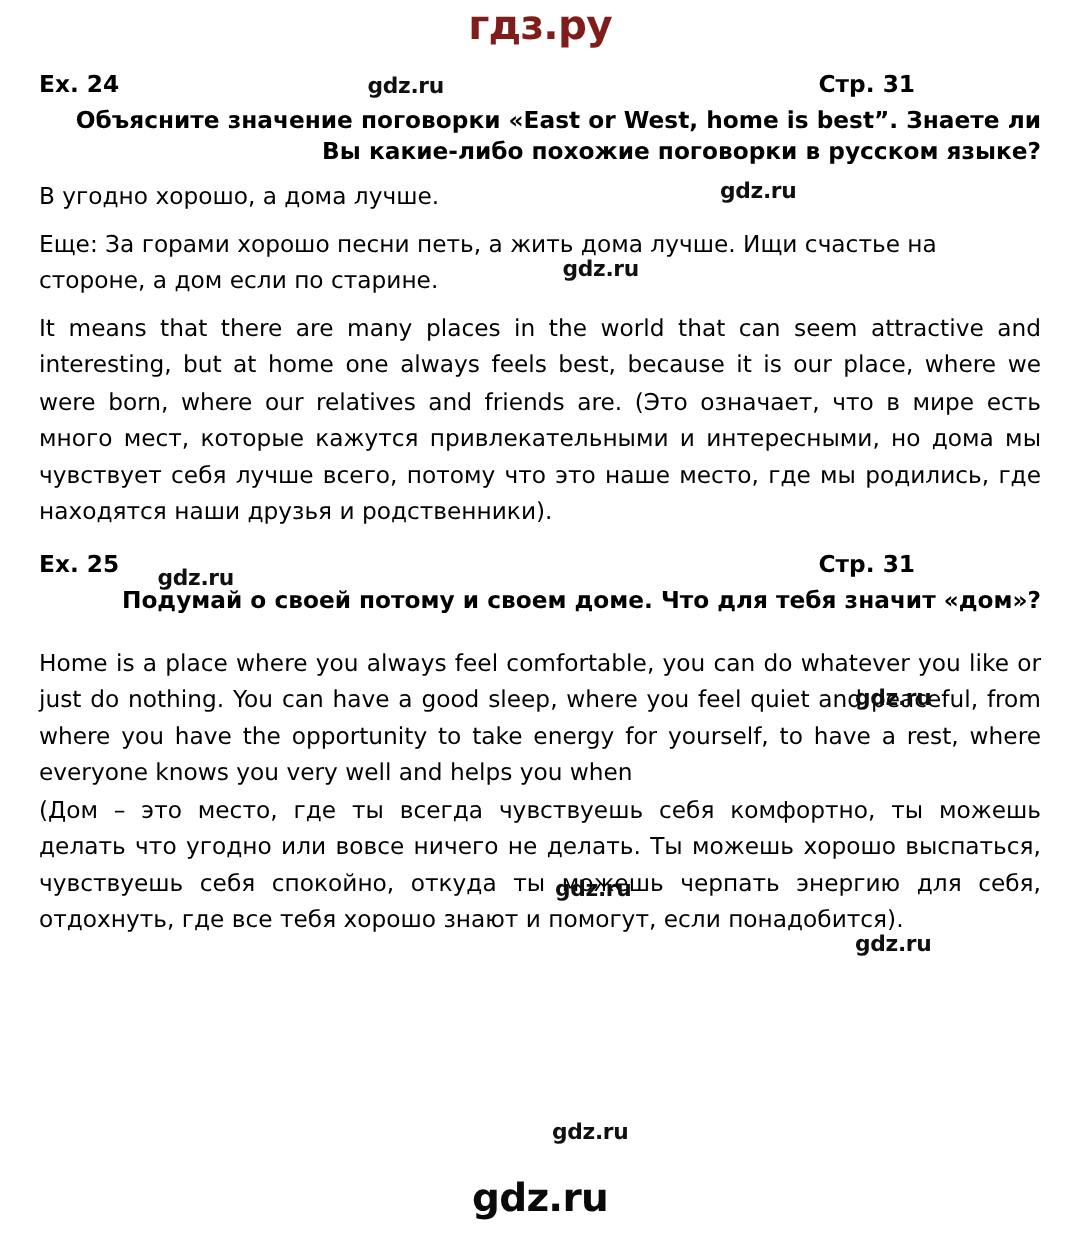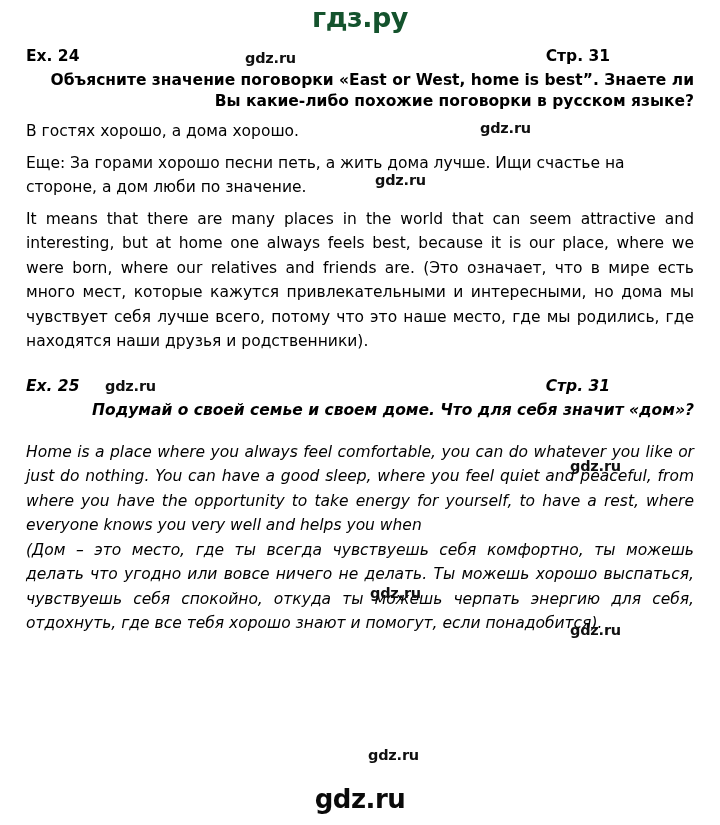--- a/index.html
+++ b/index.html
@@ -28,21 +28,21 @@
   .site-logo-top {
     position: absolute;
     left: 0;
     top: 2px;
     width: 720px;
     text-align: center;
     font-size: 27px;
     font-weight: bold;
     letter-spacing: -0.5px;
     line-height: 32px;
-    color: #14532d;
+    color: #7f1d1d;
   }
   .site-logo-bottom {
     position: absolute;
     left: 0;
     top: 784px;
     width: 720px;
     text-align: center;
     font-size: 26px;
     font-weight: bold;
     letter-spacing: -0.5px;
@@ -84,21 +84,21 @@
     line-height: 24.5px;
     margin-top: 7px;
     text-align: left;
   }
   .para.justify {
     text-align: justify;
     text-justify: inter-word;
   }
   .para.tight { margin-top: 0px; }
 
-  .block-25 { margin-top: 22px; font-style: italic; }
+  .block-25 { margin-top: 12px; }
 
   .gap-sm { height: 12px; }
 
   
   .wm {
     position: absolute;
     font-size: 14.5px;
     font-weight: bold;
     color: #101010;
     letter-spacing: -0.2px;
@@ -116,34 +116,34 @@
   <div class="content">
 
     <section>
       <div class="ex-head">
         <span class="ex-num">Ex. 24</span>
         <span class="ex-page">Стр. 31</span>
       </div>
 
       <div class="ex-task">Объясните значение поговорки «East or West, home is best”. Знаете ли Вы какие-либо похожие поговорки в русском языке?</div>
 
-      <div class="para">В гостях хорошо, а дома хорошо.</div>
+      <div class="para">В угодно хорошо, а дома лучше.</div>
 
-      <div class="para">Еще: За горами хорошо песни петь, а жить дома лучше. Ищи счастье на стороне, а дом люби по значение.</div>
+      <div class="para">Еще: За горами хорошо песни петь, а жить дома лучше. Ищи счастье на стороне, а дом если по старине.</div>
 
       <div class="para justify">It means that there are many places in the world that can seem attractive and interesting, but at home one always feels best, because it is our place, where we were born, where our relatives and friends are. (Это означает, что в мире есть много мест, которые кажутся привлекательными и интересными, но дома мы чувствует себя лучше всего, потому что это наше место, где мы родились, где находятся наши друзья и родственники).</div>
     </section>
 
     <section class="block-25">
       <div class="ex-head">
         <span class="ex-num">Ex. 25</span>
         <span class="ex-page">Стр. 31</span>
       </div>
 
-      <div class="ex-task">Подумай о своей семье и своем доме. Что для себя значит «дом»?</div>
+      <div class="ex-task">Подумай о своей потому и своем доме. Что для тебя значит «дом»?</div>
 
       <div class="gap-sm"></div>
 
       <div class="para justify">Home is a place where you always feel comfortable, you can do whatever you like or just do nothing. You can have a good sleep, where you feel quiet and peaceful, from where you have the opportunity to take energy for yourself, to have a rest, where everyone knows you very well and helps you when</div>
 
 
       <div class="para justify tight">(Дом – это место, где ты всегда чувствуешь себя комфортно, ты можешь делать что угодно или вовсе ничего не делать. Ты можешь хорошо выспаться, чувствуешь себя спокойно, откуда ты можешь черпать энергию для себя, отдохнуть, где все тебя хорошо знают и помогут, если понадобится).</div>
     </section>
 
   </div>

